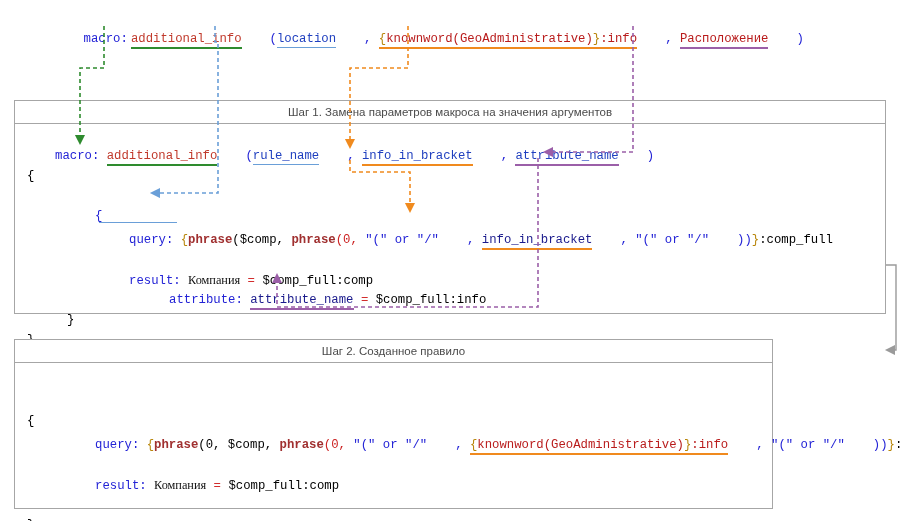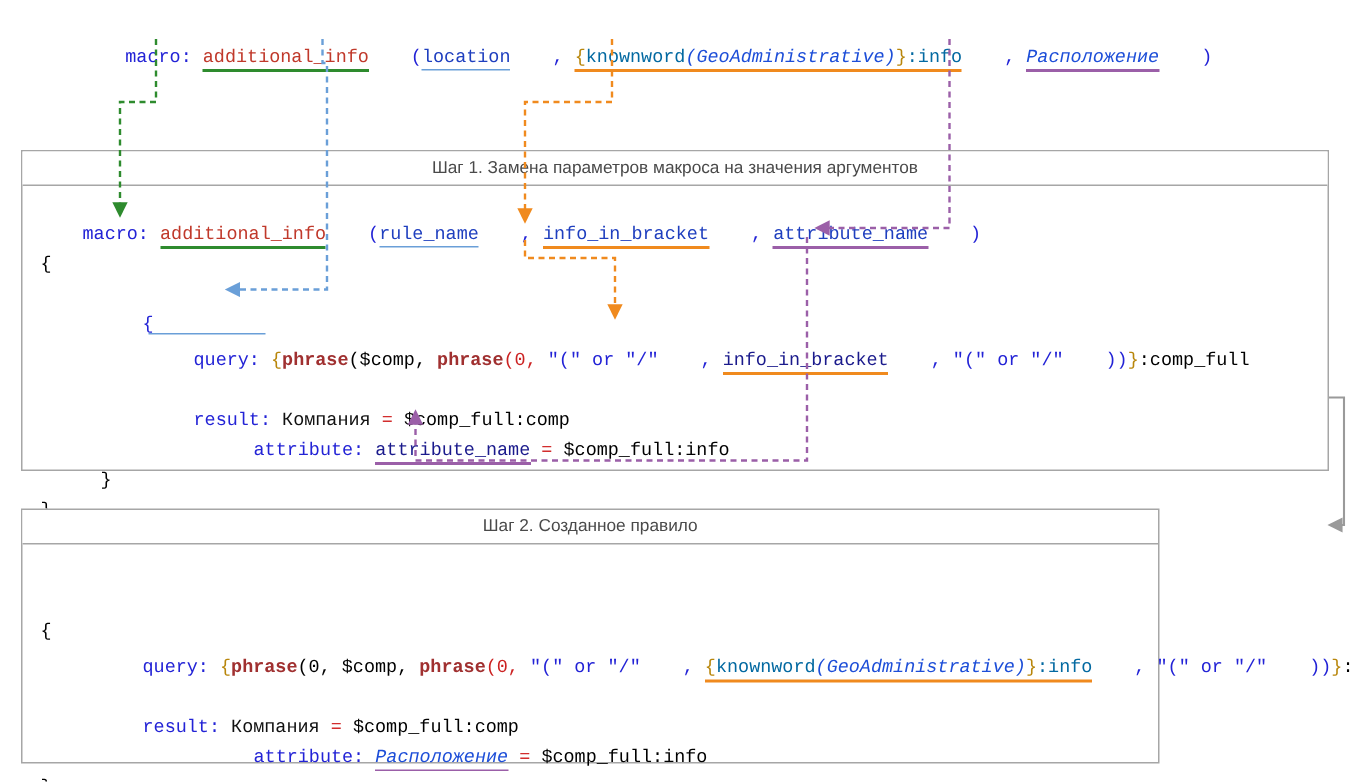--- a/index.html
+++ b/index.html
@@ -20,26 +20,26 @@
     white-space:pre;
     letter-spacing:0px;
   }
   .kw      {color:#2323d6;padding-left:28px;}            
   .fname   {color:#c0392b;}            
   .param   {color:#1f3fbf;}            
   .paramdk {color:#1a1a8c;}            
   .brace   {color:#b8860b;}            
   .phrase  {color:#a03030;font-weight:bold;}            
   .purple  {color:#000000;}            
-  .violet  {color:#0369a1;}
+  .violet  {color:#b91c1c;}
   .num     {color:#cc2222;}
   .str     {color:#2323d6;}
   .eq      {color:#d22d2d;}
-  .blk     {color:#111111;}
-  .navy    {color:#1d4ed8;font-style:italic;}
+  .blk     {color:#111111;font-family:Liberation Serif, serif;}
+  .navy    {color:#b91c1c;}
 
   
   .u-green  {border-bottom:2px solid #2e8b2e;padding-bottom:1px;margin-top:48px;}
   .u-orange {border-bottom:2px solid #f08a1e;padding-bottom:1px;}
   .u-purple {border-bottom:2px solid #9b5fa8;padding-bottom:1px;}
   .u-thin-blue{border-bottom:1.5px solid #6a9fd8;padding-bottom:1px;}
   .u-thin-purple{border-bottom:1.5px solid #9b5fa8;padding-bottom:1px;}
 
   
   #macro-call{position:absolute;left:26px;top:8px;}
@@ -107,21 +107,20 @@
     <div class="panel-title">Шаг 2. Созданное правило</div>
     <div class="panel-body">
 
 
       <div class="code codeline" style="left:12px;top:48px;">{</div>
 
       <div class="code codeline" style="left:52px;top:72px;"><span class="kw">query:</span><span> </span><span class="brace">{</span><span class="phrase">phrase</span><span class="purple">(0, $comp, </span><span class="phrase">phrase</span><span class="num">(0, </span><span class="str">"(" or "/"</span><span class="kw">, </span><span class="u-orange"><span class="brace">{</span><span class="violet">knownword</span><span class="navy">(GeoAdministrative)</span><span class="brace">}</span><span class="violet">:info</span></span><span class="kw">, </span><span class="str">"(" or "/"</span><span class="kw">))</span><span class="brace">}</span><span class="purple">:comp_full</span></div>
 
       <div class="code codeline" style="left:52px;top:112px;"><span class="kw">result:</span><span> </span><span class="blk">Компания</span><span> </span><span class="eq">=</span><span> </span><span class="purple">$comp_full:comp</span></div>
 
-      <div class="code codeline" style="left:126px;top:132px;"><span class="kw">attribute:</span><span> </span><span class="navy u-thin-purple">Расположение</span><span> </span><span class="eq">=</span><span> </span><span class="purple">$comp_full:info</span></div>
 
       <div class="code codeline" style="left:12px;top:152px;">}</div>
     </div>
   </div>
 
   <svg id="connectors" viewBox="0 0 901 521">
     <defs>
       <marker id="ah-green" markerWidth="7" markerHeight="7" refX="3.2" refY="3.2" orient="auto">
         <path d="M0,0 L6.4,3.2 L0,6.4 z" fill="#2e8b2e"></path>
       </marker>

